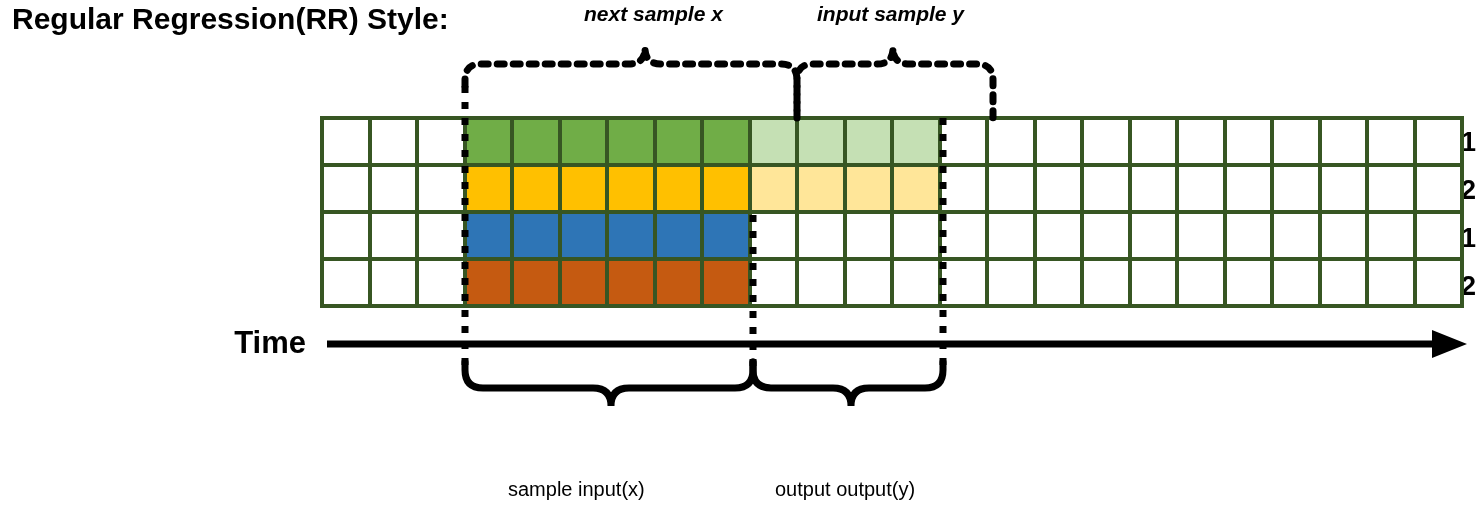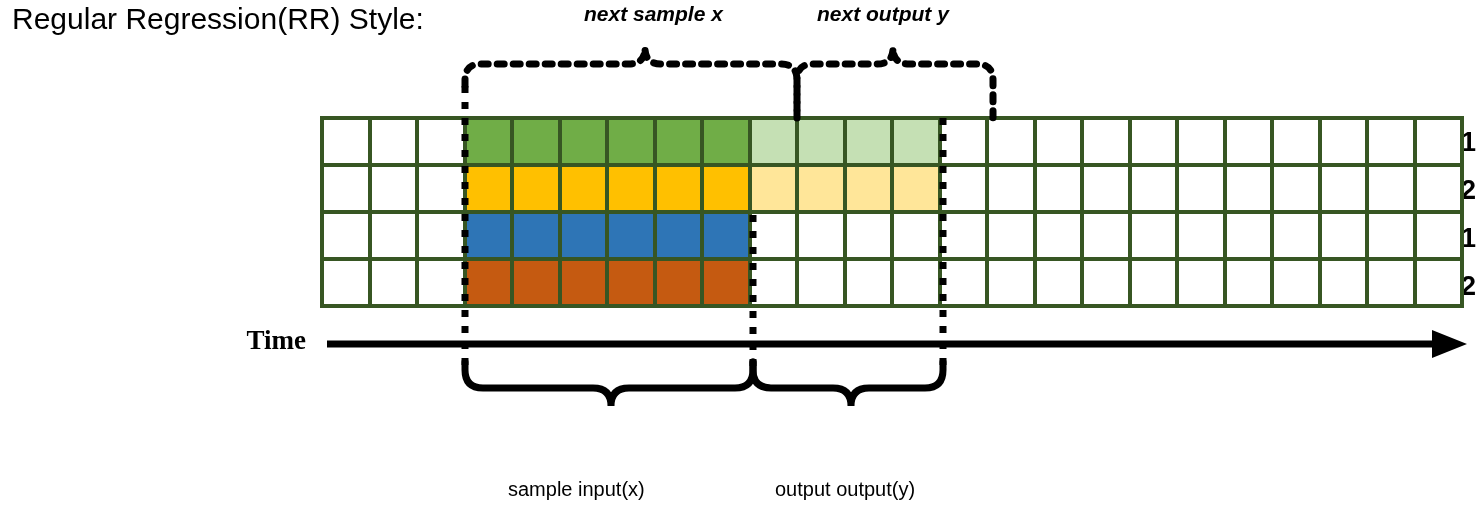--- a/index.html
+++ b/index.html
@@ -6,21 +6,21 @@
   body{
     width:1476px;height:516px;position:relative;overflow:hidden;
     font-family:"Liberation Sans","DejaVu Sans",sans-serif;
     color:#000;
   }
   #stage{position:absolute;left:0;top:0;width:1476px;height:516px;}
 
   
   .title{
     position:absolute;left:12px;top:2px;
-    font-size:30px;font-weight:400;letter-spacing:0px;
+    font-size:30px;font-weight:700;letter-spacing:0px;
     white-space:nowrap;
   }
 
   
   .anno{
     position:absolute;font-size:21px;font-style:italic;font-weight:600;
     white-space:nowrap;
   }
   #anno-x{left:584px;top:2px;text-align:center;}
   #anno-y{left:817px;top:2px;}
@@ -32,21 +32,21 @@
     height:47px;line-height:47px;
   }
   #lbl-t1{top:119px;}
   #lbl-t2{top:167px;}
   #lbl-f1{top:215px;}
   #lbl-f2{top:263px;}
 
   
   #time-label{
     position:absolute;left:0;width:306px;text-align:right;top:325px;
-    font-size:27px;font-weight:700;white-space:nowrap;font-family:Liberation Serif, serif;
+    font-size:31px;font-weight:700;white-space:nowrap;
   }
 
   
   #grid{
     position:absolute;left:320px;top:116px;
     width:1144px;height:192px;
     background:#375623;
     display:grid;
     grid-template-columns:repeat(24,1fr);
     grid-template-rows:repeat(4,1fr);
@@ -68,21 +68,21 @@
     pointer-events:none;overflow:visible;}
 </style>
 </head>
 <body>
 
 <div id="stage">
 
   <div class="title">Regular Regression(RR) Style:</div>
 
   <div class="anno" id="anno-x">next sample x</div>
-  <div class="anno" id="anno-y">next output y</div>
+  <div class="anno" id="anno-y">input sample y</div>
 
   <div class="rowlabel" id="lbl-t1">Target 1</div>
   <div class="rowlabel" id="lbl-t2">Target 2</div>
   <div class="rowlabel" id="lbl-f1">Extra Feature 1</div>
   <div class="rowlabel" id="lbl-f2">Extra Feature 2</div>
 
   <div id="time-label">Time</div>
 
   <div id="grid" style="background: rgb(55, 86, 35);">
       <div class="cell" style="background: rgb(255, 255, 255);"></div>

